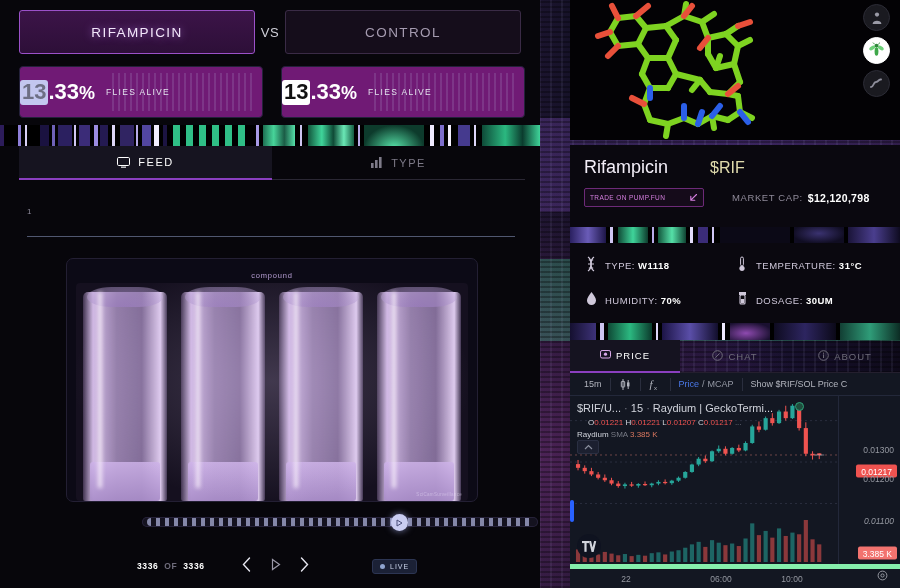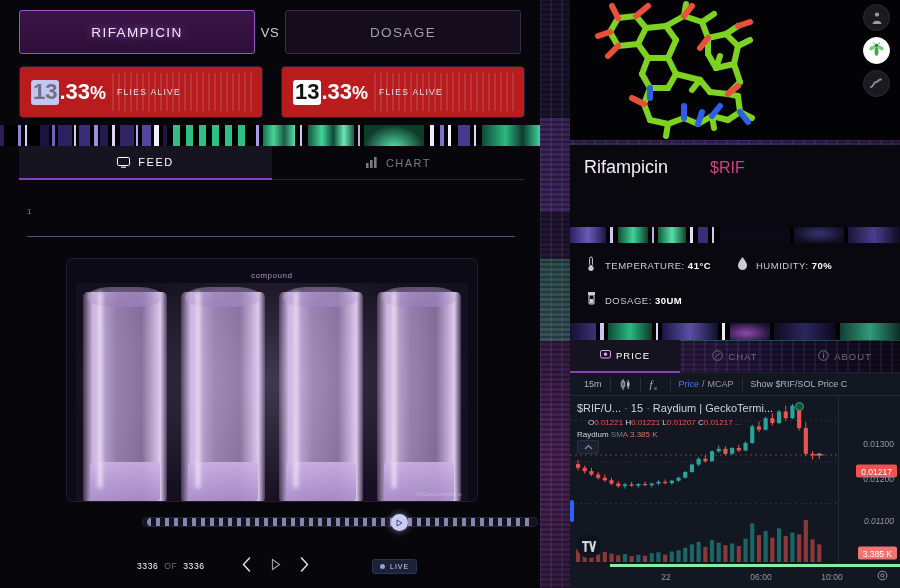--- a/index.html
+++ b/index.html
@@ -69,22 +69,22 @@
     width: 236px;
     background: #150d1b;
     border: 1px solid #3a2b46;
     color: #a59bb0;
   }
 
   
   .stat-row { position: absolute; left: 19px; top: 66px; width: 506px; height: 52px; display: flex; gap: 18px; }
   .stat-card {
     position: relative; width: 244px; height: 52px;
-    background: #b91c1c; border: 1px solid #23213a; border-radius: 4px;
-    display: flex; align-items: center; padding-left: 11px; overflow: hidden;
+    background: #701a75; border: 1px solid #23213a; border-radius: 4px;
+    display: flex; align-items: center; padding-left: 0; overflow: hidden;
   }
   .stat-bars { position: absolute; right: 8px; top: 6px; bottom: 6px; width: 142px;
     background: repeating-linear-gradient(90deg, rgba(190,195,230,.16) 0 2px, transparent 2px 6px); }
   .stat-num { display: flex; align-items: baseline; position: relative; z-index: 2; }
   .digit-hl {
     background: #c3c7ef; color: #6d6f84; font-size: 22px; font-weight: 700;
     padding: 1px 2px 2px; border-radius: 3px; line-height: 1;
   }
   .digit-hl.white { background: #ffffff; color: #111; }
   .stat-rest { color: #fff; font-size: 22px; font-weight: 700; line-height: 1; }
@@ -159,21 +159,21 @@
   }
   .scrub-knob {
     position: absolute; left: 62.8%; top: 0; width: 17px; height: 17px; border-radius: 50%;
     background: #c9cdf2; display: flex; align-items: center; justify-content: center;
     box-shadow: 0 0 7px rgba(170,180,245,.65);
   }
   .scrub-knob svg { display: block; }
 
   
   .pb-row { position: absolute; left: 0; top: 552px; width: 540px; height: 28px; display: flex; align-items: center; }
-  .pb-count { position: absolute; left: 137px; font-size: 8.5px; letter-spacing: .6px; color: #ffffff; }
+  .pb-count { position: absolute; left: 137px; font-size: 8.5px; letter-spacing: .6px; color: #ffffff; font-weight: bold; }
   .pb-count .of { color: #6f6c7c; margin: 0 3px; }
   .pb-nav { position: absolute; left: 238px; display: flex; gap: 12px; align-items: center; }
   .pb-nav button { background: none; border: none; cursor: pointer; padding: 2px; }
   .pb-live {
     position: absolute; left: 372px;
     display: flex; align-items: center; gap: 5px;
     background: #1b2136; border: 1px solid #2c3553; border-radius: 3px;
     padding: 3px 7px;
   }
   .pb-live .dot { width: 5px; height: 5px; border-radius: 50%; background: #8fa4cf; }
@@ -198,21 +198,21 @@
   }
   .org-btn.active { background: #ffffff; border-color: #fff; }
 
   
   .token-card {
     position: absolute; left: 0; top: 145px; width: 330px; height: 82px;
     background: #0a080f; padding: 12px 14px 0;
   }
   .token-top { display: flex; align-items: baseline; }
   .token-name { color: #f3eef8; font-size: 18px; font-weight: 400; }
-  .token-ticker { color: #ec4899; font-size: 16px; margin-left: 42px; opacity: .88; }
+  .token-ticker { color: #fef9c3; font-size: 16px; margin-left: 42px; opacity: .88; }
   .token-row2 { display: flex; align-items: center; margin-top: 10px; }
   .pump-btn {
     width: 120px; height: 19px; border: 1px solid #6d2a78; border-radius: 2px;
     display: flex; align-items: center; justify-content: space-between;
     padding: 0 5px; background: #150b1a;
   }
   .pump-btn span { color: #d67fe0; font-size: 6.5px; letter-spacing: .4px; }
   .mcap-label { color: #8f8a99; font-size: 9.5px; letter-spacing: .6px; margin-left: 28px; }
   .mcap-value { color: #ffffff; font-size: 10.5px; font-weight: 700; margin-left: 5px; letter-spacing: .3px; }
 
@@ -271,42 +271,42 @@
   .cw-plot { position: absolute; left: 0; right: 62px; top: 0; bottom: 24px; }
   .cw-priceaxis { position: absolute; right: 0; top: 0; width: 62px; bottom: 24px;
     border-left: 1px solid #23283a; }
   .cw-pricelbl { position: absolute; right: 6px; font-size: 8.5px; color: #9598a1; transform: translateY(-50%); }
   .cw-badge {
     position: absolute; right: 3px; transform: translateY(-50%);
     background: #ef5350; color: #fff; font-size: 8.5px; padding: 1.5px 5px; border-radius: 2px;
   }
   .cw-badge.vol { background: #f2736f; }
   .cw-timeaxis { position: absolute; left: 0; right: 0; bottom: 0; height: 24px;
-    border-top: 3px solid #86efac; margin-left: 40px; }
+    border-top: 5px solid #86efac; }
   .cw-timelbl { position: absolute; top: 5px; font-size: 8.5px; color: #9598a1; transform: translateX(-50%); }
   .cw-tv-logo {
     position: absolute; left: 7px; bottom: 30px; width: 24px; height: 24px; border-radius: 50%;
     background: #0f1320; display: flex; align-items: center; justify-content: center; z-index: 5;
   }
   .cw-settings { position: absolute; right: 12px; bottom: 3px; z-index: 6; }
   .cw-leftbar { position: absolute; left: 0; top: 104px; width: 4px; height: 22px; background: #2962ff; border-radius: 2px; z-index: 6; }
 </style>
 </head>
 <body>
 
 <div id="app">
 
   <div class="bg-scene"></div>
 
   <div id="left-panel">
 
     <div class="compare-row">
       <div class="cmp-btn active">RIFAMPICIN</div>
       <div class="cmp-vs">VS</div>
-      <div class="cmp-btn inactive">DOSAGE</div>
+      <div class="cmp-btn inactive">CONTROL</div>
     </div>
 
     <div class="stat-row">
       <div class="stat-card">
         <div class="stat-bars"></div>
         <div class="stat-num">
           <span class="digit-hl">13</span>
           <span class="stat-rest">.33</span>
           <span class="stat-pct">%</span>
         </div>
@@ -371,21 +371,21 @@
         <span>FEED</span>
       </div>
       <div class="lp-tab">
         <span>
           <svg width="12" height="11" viewBox="0 0 12 11">
             <rect x="0" y="6" width="2.6" height="5" fill="#7d7a88"></rect>
             <rect x="4" y="3" width="2.6" height="8" fill="#7d7a88"></rect>
             <rect x="8" y="0" width="2.6" height="11" fill="#7d7a88"></rect>
           </svg>
         </span>
-        <span>CHART</span>
+        <span>TYPE</span>
       </div>
     </div>
 
     <div class="feed-counter">1</div>
     <div class="feed-divider"></div>
 
     <div class="video-wrap">
       <div class="video-caption">compound</div>
       <div class="video-screen">
         <div class="vials">
@@ -564,47 +564,70 @@
           </svg>
         </div>
       </div>
     </div>
 
     <div class="token-card">
       <div class="token-top">
         <div class="token-name">Rifampicin</div>
         <div class="token-ticker">$RIF</div>
       </div>
+      <div class="token-row2">
+        <div class="pump-btn">
+          <span>TRADE ON PUMP.FUN</span>
+          <svg width="9" height="9" viewBox="0 0 9 9">
+            <path d="M7.5 1.5 L1.8 7.2 M1.8 7.2 L1.8 3.2 M1.8 7.2 L5.8 7.2" stroke="#d67fe0" stroke-width="1.1" fill="none" stroke-linecap="round"></path>
+          </svg>
+        </div>
+        <div class="mcap-label">MARKET CAP:</div>
+        <div class="mcap-value">$12,120,798</div>
+      </div>
     </div>
 
     <div class="glitch-strip" style="left:0;top:227px;width:330px;height:16px;">
       <div class="seg" style="left:0;width:36px;background:linear-gradient(90deg,#2a2060,#6a5cb8,#1d1648)"></div>
       <div class="seg" style="left:40px;width:3px;background:#cfc6f2"></div>
       <div class="seg" style="left:48px;width:30px;background:linear-gradient(90deg,#104a36,#3fd49a,#0d3b2c)"></div>
       <div class="seg" style="left:82px;width:2px;background:#b8abe8"></div>
       <div class="seg" style="left:88px;width:28px;background:linear-gradient(90deg,#12563c,#55e0a8,#0f4432)"></div>
       <div class="seg" style="left:120px;width:3px;background:#e3dcfa"></div>
       <div class="seg" style="left:128px;width:10px;background:#3b2c78"></div>
       <div class="seg" style="left:142px;width:2px;background:#cfc6f2"></div>
       <div class="seg" style="left:150px;width:70px;background:#0b0916"></div>
       <div class="seg" style="left:224px;width:50px;background:radial-gradient(ellipse at 50% 40%,#3a3270,#100d22 75%)"></div>
       <div class="seg" style="left:278px;width:52px;background:linear-gradient(90deg,#1a1438,#4a3e8e,#0e0b20)"></div>
     </div>
 
     <div class="param-card">
       <div class="param">
         <span class="glyph">
+          <svg width="12" height="16" viewBox="0 0 12 16">
+            <path d="M3 1 C9 5 3 11 9 15" stroke="#cfc8da" stroke-width="1.3" fill="none"></path>
+            <path d="M9 1 C3 5 9 11 3 15" stroke="#cfc8da" stroke-width="1.3" fill="none"></path>
+            <path d="M3.8 4 L8.2 4 M3 8 L9 8 M3.8 12 L8.2 12" stroke="#cfc8da" stroke-width="1"></path>
+          </svg>
+        </span>
+        <span class="txt">
+          <span>TYPE:</span>
+          <b>W1118</b>
+        </span>
+      </div>
+      <div class="param">
+        <span class="glyph">
           <svg width="8" height="16" viewBox="0 0 8 16">
             <rect x="2.6" y="1" width="2.8" height="9" rx="1.4" stroke="#cfc8da" stroke-width="1" fill="none"></rect>
             <circle cx="4" cy="12.3" r="2.6" fill="#cfc8da"></circle>
           </svg>
         </span>
         <span class="txt">
           <span>TEMPERATURE:</span>
-          <b>41°C</b>
+          <b>31°C</b>
         </span>
       </div>
       <div class="param">
         <span class="glyph">
           <svg width="11" height="15" viewBox="0 0 11 15">
             <path d="M5.5 1 C8.6 5 10 7.2 10 9.6 A4.5 4.5 0 0 1 1 9.6 C1 7.2 2.4 5 5.5 1 Z" fill="#cfc8da"></path>
           </svg>
         </span>
         <span class="txt">
           <span>HUMIDITY:</span>
@@ -846,21 +869,21 @@
               <rect x="240.46300000000002" y="57.75438596491226" width="4.154" height="1.6561403508771946" fill="#ef5350"></rect>
               <rect x="240.46300000000002" y="143.32" width="4.154" height="22.68" fill="#ef5350" opacity="0.55"></rect>
               <line x1="249.24000000000004" x2="249.24000000000004" y1="57.340350877192975" y2="63.13684210526313" stroke="#ef5350" stroke-width="1"></line>
               <rect x="247.16300000000004" y="57.340350877192975" width="4.154" height="1.6561403508771946" fill="#ef5350"></rect>
               <rect x="247.16300000000004" y="148.36" width="4.154" height="17.64" fill="#ef5350" opacity="0.55"></rect>
               <line x1="244.24000000000004" x2="254.24000000000004" y1="58.99649122807017" y2="58.99649122807017" stroke="#d1d4dc" stroke-width="1" opacity="0.5"></line>
             </svg>
         </div>
 
         <div class="cw-priceaxis">
-          <div class="cw-pricelbl" style="top:48px;">0.01300</div>
+          <div class="cw-pricelbl" style="top:54px;">0.01300</div>
           <div class="cw-badge" style="top:75px;">0.01217</div>
           <div class="cw-pricelbl" style="top:83px;">0.01200</div>
           <div class="cw-pricelbl" style="top:125px;font-style:italic;">0.01100</div>
           <div class="cw-badge vol" style="top:157px;">3.385 K</div>
         </div>
 
         <div class="cw-timeaxis">
           <div class="cw-timelbl" style="left:56px;">22</div>
           <div class="cw-timelbl" style="left:151px;">06:00</div>
           <div class="cw-timelbl" style="left:222px;">10:00</div>

